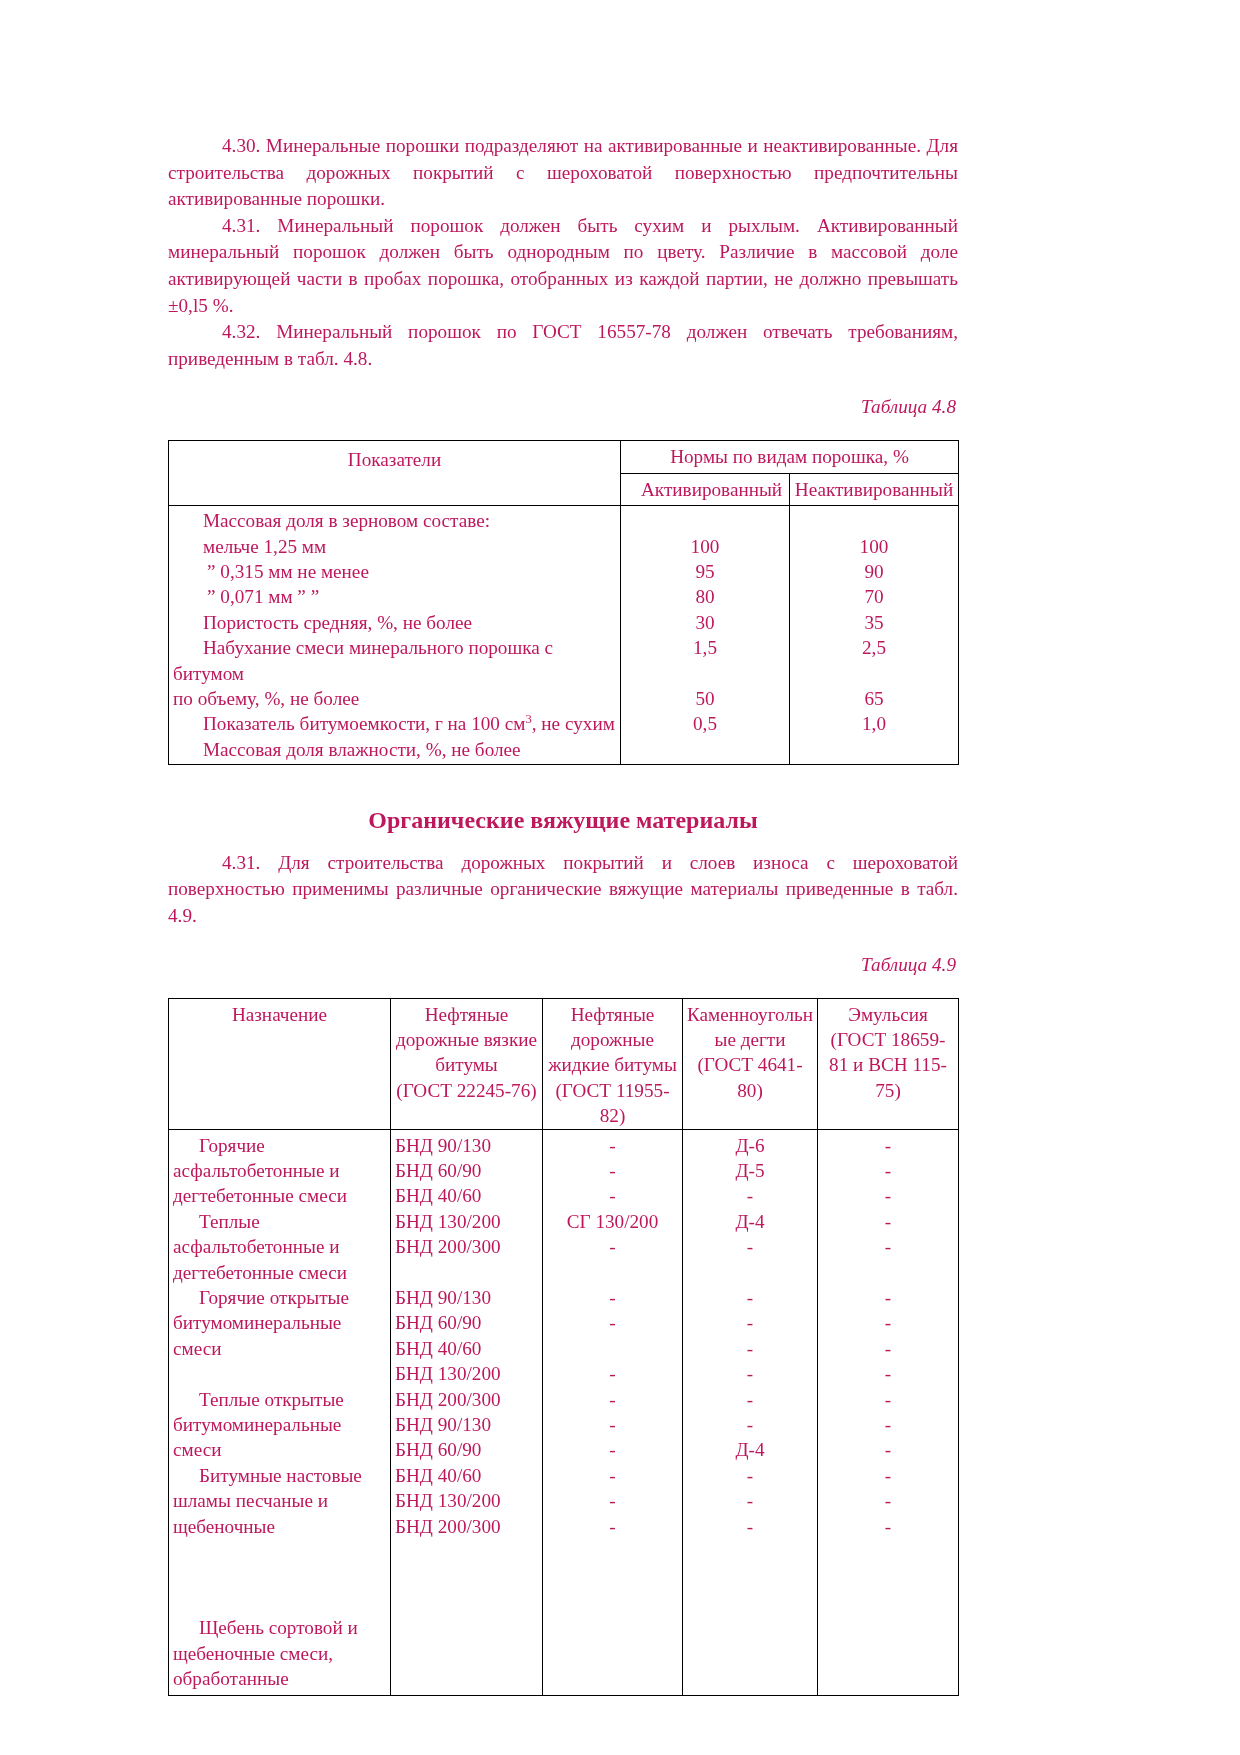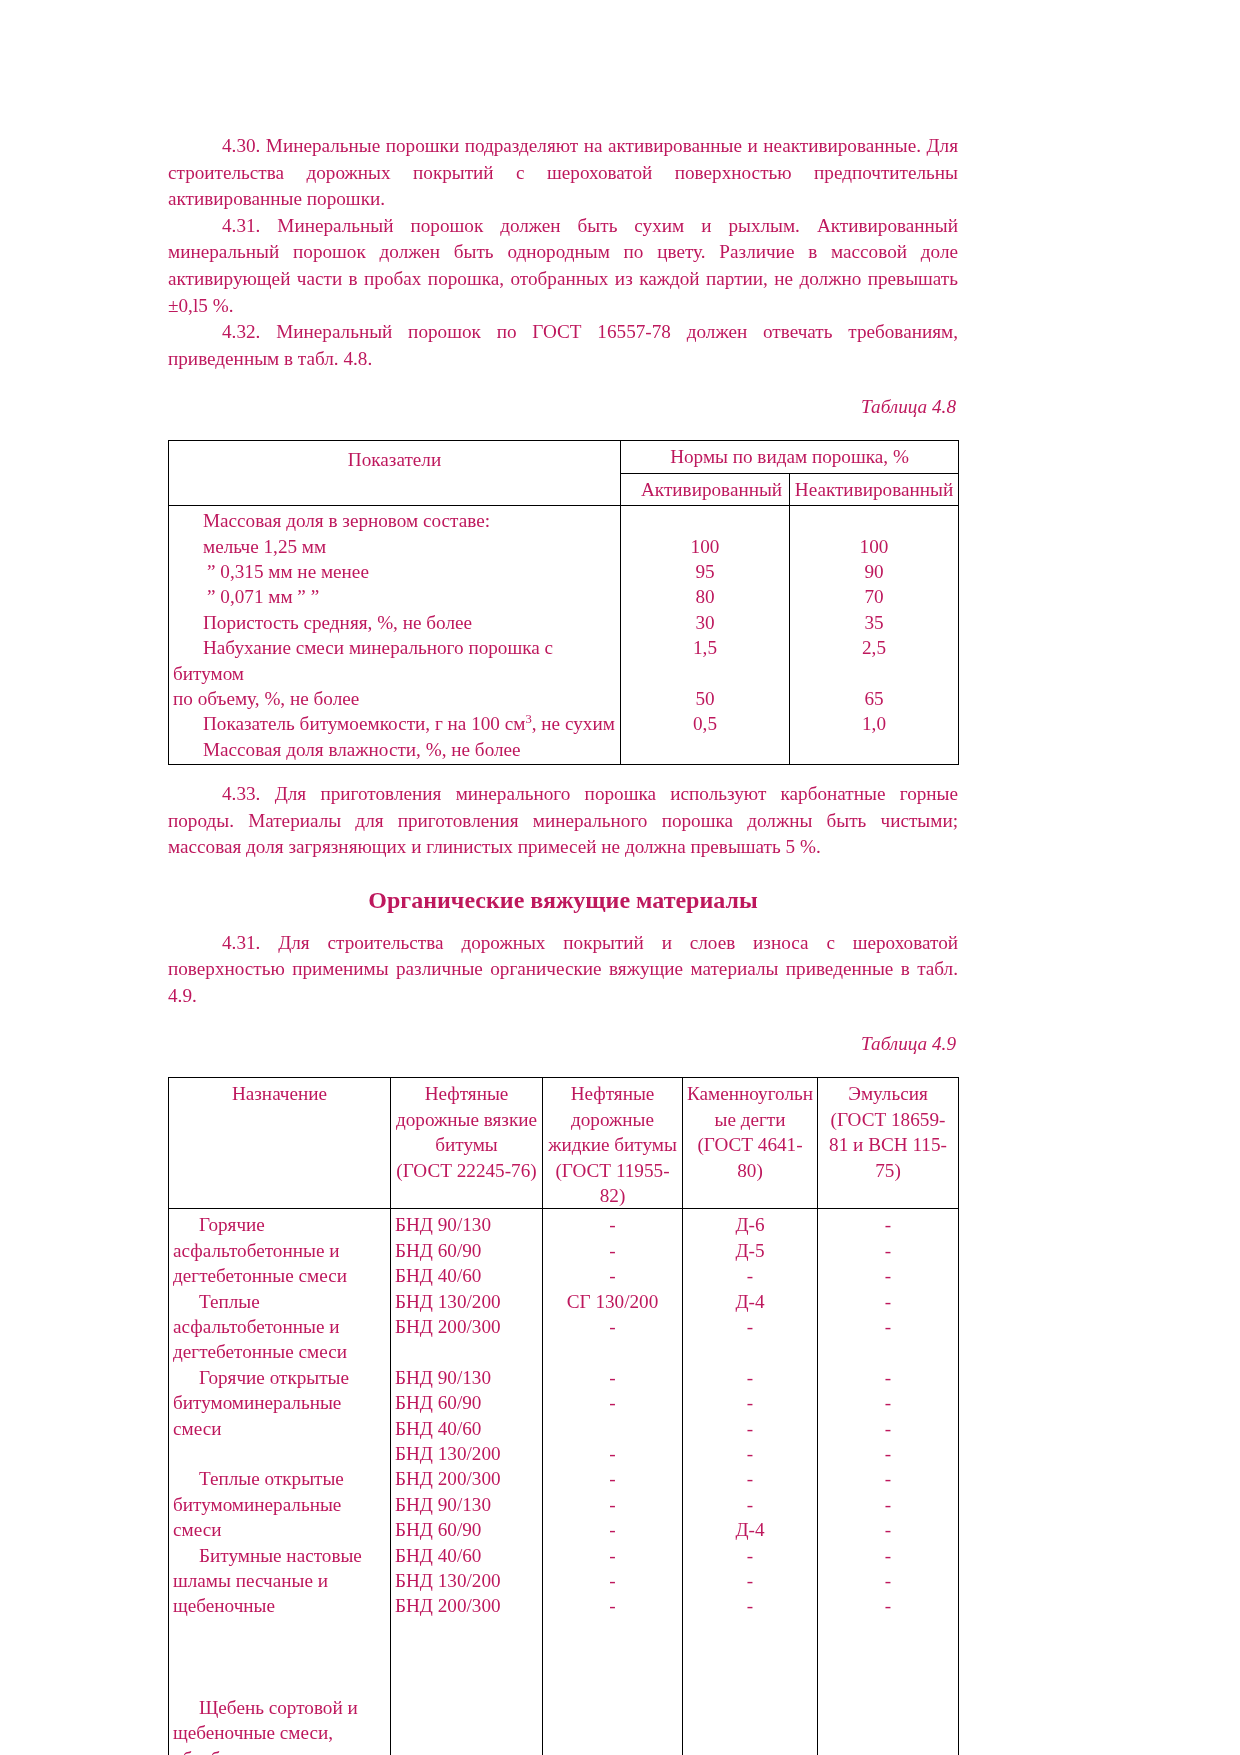--- a/index.html
+++ b/index.html
@@ -166,21 +166,20 @@
             <span class="blank"></span>
             <span class="num">65</span>
             <span class="num">1,0</span>
           </td>
         </tr>
       </tbody>
     </table>
 
     <div class="spacer-sm"></div>
 
-    <p class="para">4.33. Для приготовления минерального порошка используют карбонатные горные породы. Материалы для приготовления минерального порошка должны быть чистыми; массовая доля загрязняющих и глинистых примесей не должна превышать 5 %.</p>
 
     <h3 class="section-heading">Органические вяжущие материалы</h3>
 
     <div class="spacer-sm"></div>
 
     <p class="para">4.31. Для строительства дорожных покрытий и слоев износа с шероховатой поверхностью применимы различные органические вяжущие материалы приведенные в табл. 4.9.</p>
 
     <div class="spacer-md"></div>
 
     <p class="table-caption">Таблица 4.9</p>

